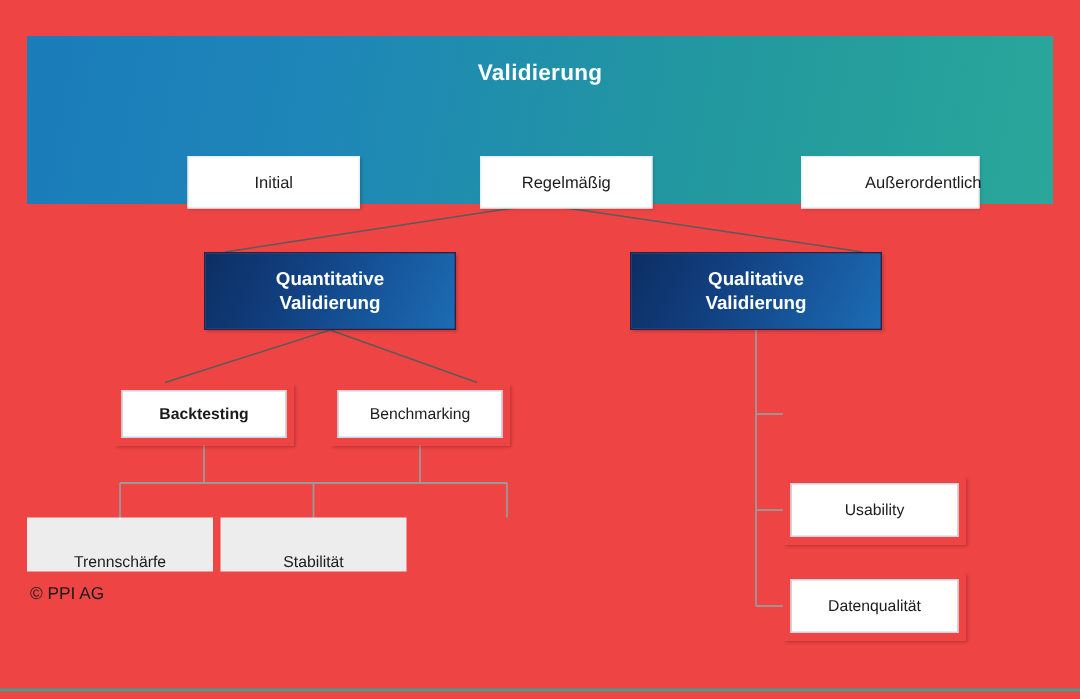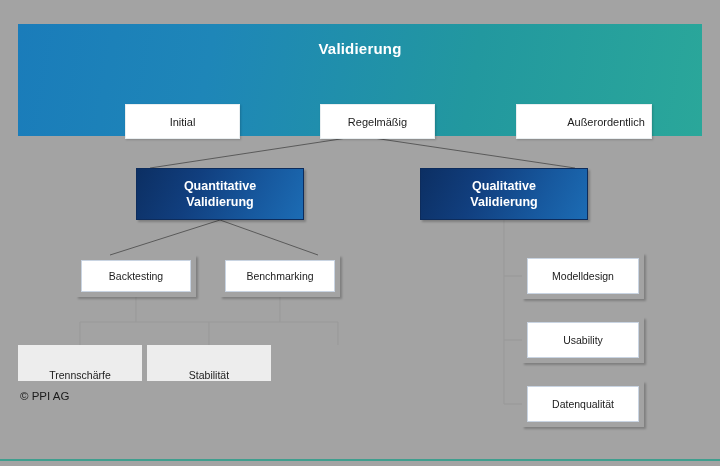--- a/index.html
+++ b/index.html
@@ -10,21 +10,21 @@
   body {
     width: 720px;
     height: 466px;
     font-family: "Liberation Sans", sans-serif;
     overflow: hidden;
   }
   #canvas {
     position: relative;
     width: 720px;
     height: 466px;
-    background: #a3a3a3;
+    background: #ef4444;
   }
 
   
   .header-band {
     position: absolute;
     left: 18px;
     top: 24px;
     width: 684px;
     height: 112px;
     background: linear-gradient(100deg, #1a7cba 0%, #1e86b8 28%, #22989f 66%, #2aa79a 100%);
@@ -52,21 +52,21 @@
     box-sizing: border-box;
     display: flex;
     align-items: center;
     justify-content: center;
     font-size: 11px;
     color: #1b1b1b;
     box-shadow: 1px 1px 2px rgba(0,0,0,.18);
   }
   #phase-0 { left: 107px; width: 115px; }
   #phase-1 { left: 302px; width: 115px; }
-  #phase-2 { left: 498px; width: 136px; padding-left: 44px; }
+  #phase-2 { left: 516px; width: 119px; padding-left: 44px; }
 
   
   .level2-box {
     position: absolute;
     top: 168px;
     width: 168px;
     height: 52px;
     background: linear-gradient(115deg, #0c2f63 0%, #113f7f 35%, #17599f 72%, #1c6cb4 100%);
     border: 1px solid #10declare;
     border: 1px solid #0d2c5c;
@@ -97,21 +97,21 @@
     height: 100%;
     background: #ffffff;
     border: 1px solid #c9d4e2;
     box-sizing: border-box;
     display: flex;
     align-items: center;
     justify-content: center;
     font-size: 10.5px;
     color: #1b1b1b;
   }
-  #mid-backtesting  { left: 76px;  top: 255px; width: 120px; height: 42px; }
+  #mid-backtesting  { left: 76px;  top: 255px; width: 120px; height: 42px; font-weight: bold; }
   #mid-benchmarking { left: 220px; top: 255px; width: 120px; height: 42px; }
 
   #right-modelldesign  { left: 522px; top: 253px; width: 122px; height: 46px; }
   #right-usability     { left: 522px; top: 317px; width: 122px; height: 46px; }
   #right-datenqualitat { left: 522px; top: 381px; width: 122px; height: 46px; }
 
   
   .grey-box {
     position: absolute;
     top: 345px;
@@ -217,25 +217,20 @@
     </div>
   </div>
 
   <div class="grey-box" id="grey-0">
     <span>Trennschärfe</span>
   </div>
   <div class="grey-box" id="grey-1">
     <span>Stabilität</span>
   </div>
 
-  <div class="framed-box" id="right-modelldesign">
-    <div class="inner">
-      <span>Modelldesign</span>
-    </div>
-  </div>
   <div class="framed-box" id="right-usability">
     <div class="inner">
       <span>Usability</span>
     </div>
   </div>
   <div class="framed-box" id="right-datenqualitat">
     <div class="inner">
       <span>Datenqualität</span>
     </div>
   </div>

